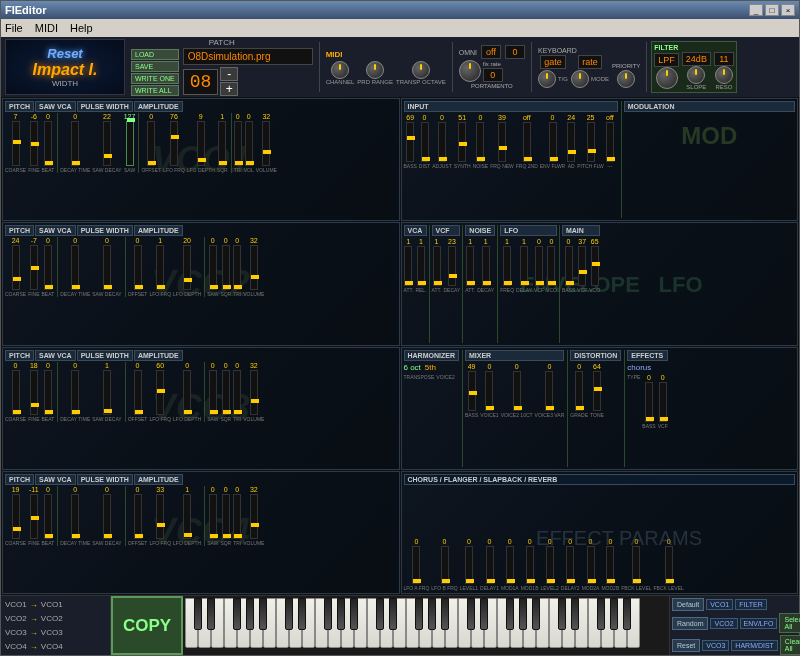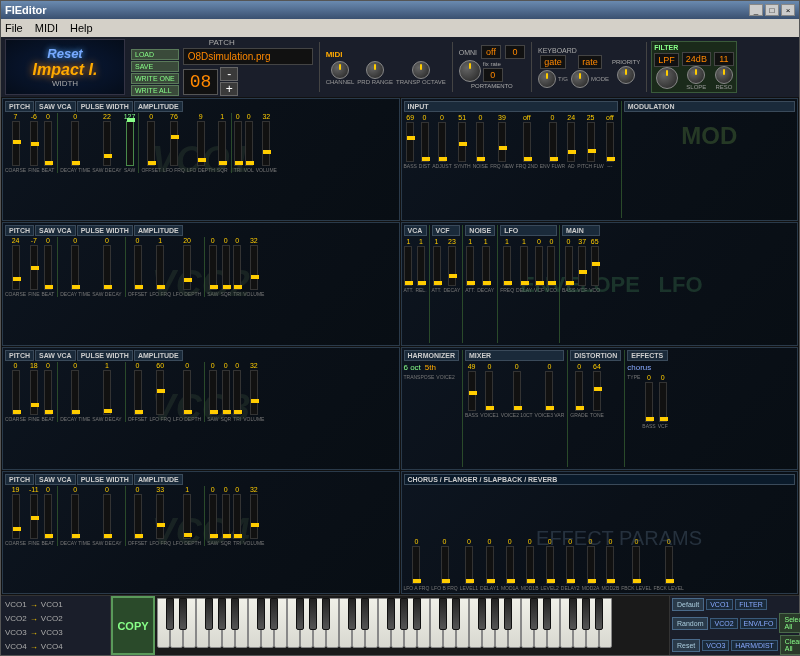--- a/index.html
+++ b/index.html
@@ -260,25 +260,25 @@
       display: flex;
       align-items: center;
       gap: 3px;
       font-size: 8px;
       color: #aaa;
     }
     .route-arrow {
       color: #fc0;
     }
     .copy-btn {
-      width: 44px;
+      width: 72px;
       background: #2a4a2a;
       border: 2px solid #5a9a5a;
       color: #8f8;
-      font-size: 11px;
+      font-size: 17px;
       font-weight: bold;
       cursor: pointer;
       display: flex;
       align-items: center;
       justify-content: center;
     }
     .keyboard {
       flex: 1;
       background: #1a1a1a;
       position: relative;
@@ -454,21 +454,21 @@
             </div>
           </div>
         </div>
         <div style="color:#aaa; font-size:6px; text-align:center;">PORTAMENTO</div>
       </div>
 
       <div class="separator"></div>
 
       <div style="display:flex; flex-direction:column; gap:1px; padding:2px;">
         <div style="color:#aaa; font-size:7px;">KEYBOARD</div>
-        <div style="display:flex; gap:3px; align-items:center;">
+        <div style="display:flex; gap:3px; align-items:flex-end;">
           <div style="display:flex; flex-direction:column; align-items:center; gap:1px;">
             <div class="led-display">gate</div>
             <div style="display:flex; gap:2px; align-items:center;">
               <div class="knob knob-small"></div>
               <div class="param-label-small">T/G</div>
             </div>
           </div>
           <div style="display:flex; flex-direction:column; align-items:center; gap:1px;">
             <div class="led-display">rate</div>
             <div style="display:flex; gap:2px; align-items:center;">

